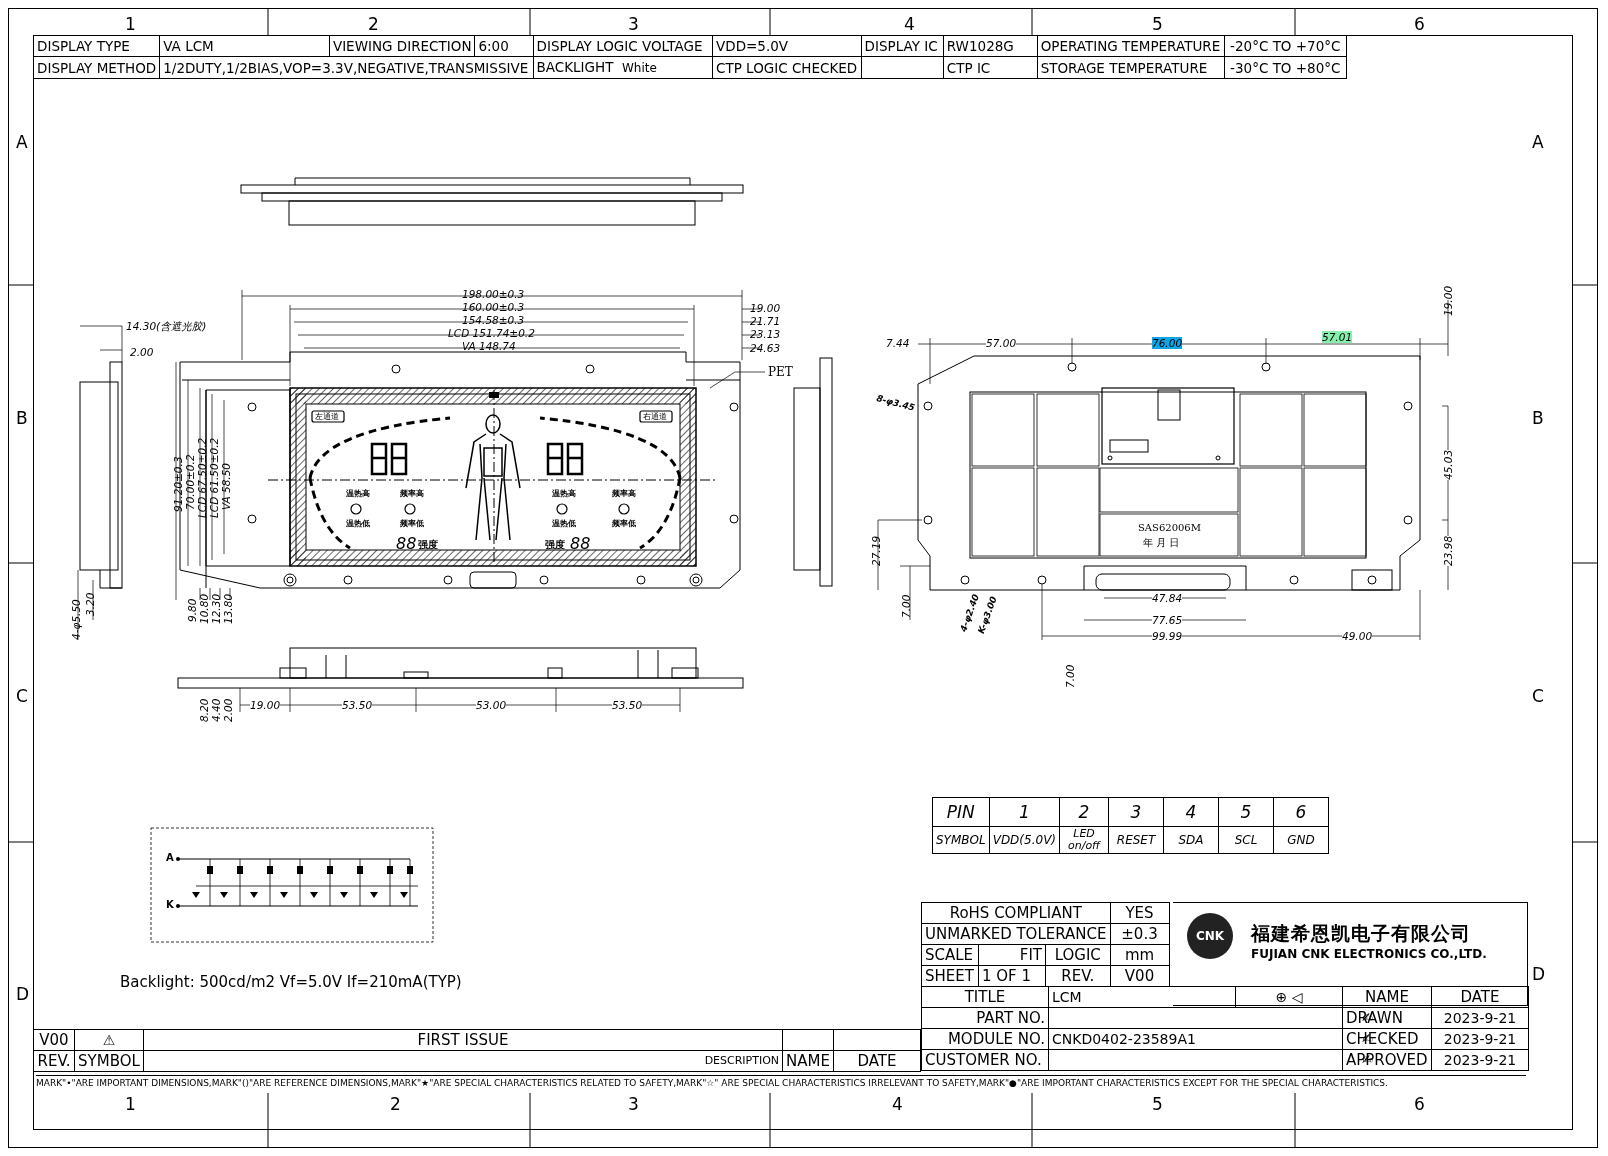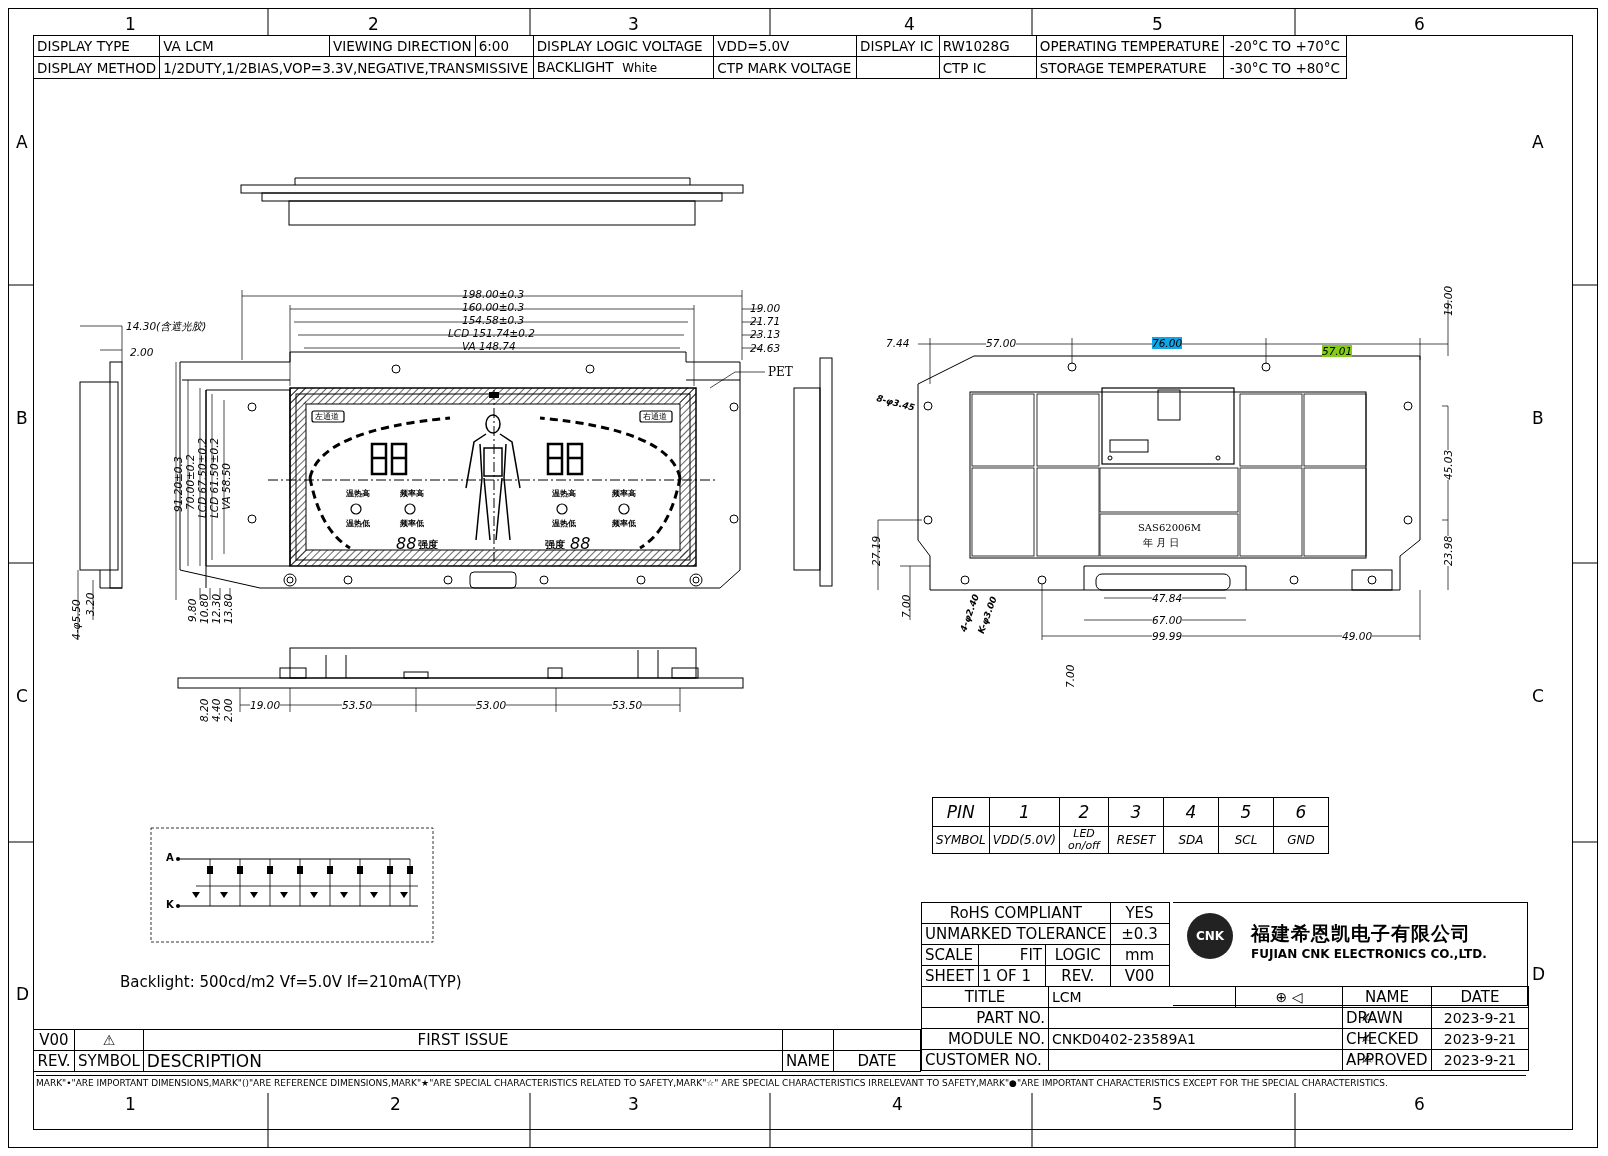--- a/index.html
+++ b/index.html
@@ -78,21 +78,21 @@
     <td style="width:143px">VDD=5.0V</td>
     <td style="width:86px">DISPLAY IC</td>
     <td style="width:185px">RW1028G</td>
     <td style="width:182px">OPERATING TEMPERATURE</td>
     <td style="width:140px;text-align:center">-20°C TO +70°C</td>
   </tr>
   <tr>
     <td>DISPLAY METHOD</td>
     <td colspan="3">1/2DUTY,1/2BIAS,VOP=3.3V,NEGATIVE,TRANSMISSIVE</td>
     <td><span>BACKLIGHT</span>&nbsp;&nbsp;<span style="font-size:12px">White</span></td>
-    <td>CTP MARK VOLTAGE</td>
+    <td>CTP LOGIC CHECKED</td>
     <td></td>
     <td>CTP IC</td>
     <td>STORAGE TEMPERATURE</td>
     <td style="text-align:center">-30°C TO +80°C</td>
   </tr>
 </tbody>
   </table>
 
 <svg width="1608" height="1156">
   <g fill="none" stroke="#000" stroke-width="1">
@@ -381,31 +381,31 @@
 <span class="abs dim vt" style="left:210px;top:722px">4.40</span>
 <span class="abs dim vt" style="left:222px;top:722px">2.00</span>
 <span class="abs dim" style="left:250px;top:699px;background:#fff">19.00</span>
 <span class="abs dim" style="left:342px;top:699px;background:#fff">53.50</span>
 <span class="abs dim" style="left:476px;top:699px;background:#fff">53.00</span>
 <span class="abs dim" style="left:612px;top:699px;background:#fff">53.50</span>
 
 <span class="abs dim" style="left:886px;top:337px">7.44</span>
 <span class="abs dim" style="left:986px;top:337px;background:#fff">57.00</span>
 <span class="abs dim" style="left:1152px;top:337px;background:#0ea5e9">76.00</span>
-<span class="abs dim" style="left:1322px;top:345px;background:#84cc16">57.01</span>
+<span class="abs dim" style="left:1322px;top:331px;background:#86efac">57.01</span>
 <span class="abs dim vt" style="left:1442px;top:316px">19.00</span>
 <span class="abs dim vt" style="left:1442px;top:480px;background:#fff">45.03</span>
 <span class="abs dim vt" style="left:1442px;top:566px;background:#fff">23.98</span>
 <span class="abs dim vt" style="left:870px;top:566px">27.19</span>
 <span class="abs dim vt" style="left:900px;top:618px">7.00</span>
 <span class="abs dim" style="left:876px;top:398px;transform:rotate(15deg);font-weight:bold;font-size:9px">8-φ3.45</span>
 <span class="abs dim" style="left:950px;top:608px;transform:rotate(-70deg);font-weight:bold;font-size:9px">4-φ2.40</span>
 <span class="abs dim" style="left:968px;top:610px;transform:rotate(-70deg);font-weight:bold;font-size:9px">K-φ3.00</span>
 <span class="abs dim" style="left:1152px;top:592px;background:#fff">47.84</span>
-<span class="abs dim" style="left:1152px;top:614px;background:#fff">67.00</span>
+<span class="abs dim" style="left:1152px;top:614px;background:#fff">77.65</span>
 <span class="abs dim" style="left:1152px;top:630px;background:#fff">99.99</span>
 <span class="abs dim" style="left:1342px;top:630px;background:#fff">49.00</span>
 <span class="abs dim vt" style="left:1064px;top:688px">7.00</span>
 <span class="abs" style="left:1138px;top:522px;font-size:10px;font-family:'DejaVu Serif',serif">SAS62006M</span>
 <span class="abs" style="left:1143px;top:536px;font-size:10px">年  月  日</span>
 
 <table class="tb pin" style="left:932px;top:797px">
   <tbody>
       <tr style="height:28px">
     <td style="width:48px;font-size:17px;height:28px">PIN</td>
@@ -502,20 +502,20 @@
       <tr>
     <td style="width:34px;text-align:center;font-size:15px">V00</td>
     <td style="width:58px;text-align:center;font-size:14px">⚠</td>
     <td colspan="1" style="text-align:center;font-size:15px">FIRST ISSUE</td>
     <td style="width:40px"></td>
     <td style="width:80px"></td>
   </tr>
   <tr>
     <td style="text-align:center;font-size:15px">REV.</td>
     <td style="text-align:center;font-size:15px">SYMBOL</td>
-    <td style="text-align:left;font-size:17px">DESCRIPTION</td>
+    <td style="text-align:right;font-size:11px">DESCRIPTION</td>
     <td style="text-align:center;font-size:15px">NAME</td>
     <td style="text-align:center;font-size:15px">DATE</td>
   </tr>
 </tbody>
   </table>
 
 <div class="abs note" style="left:36px;top:1075px;width:1490px;border-top:1px solid #000;padding-top:2px">MARK"•"ARE IMPORTANT DIMENSIONS,MARK"()"ARE REFERENCE DIMENSIONS,MARK"★"ARE SPECIAL CHARACTERISTICS RELATED TO SAFETY,MARK"☆" ARE SPECIAL CHARACTERISTICS IRRELEVANT TO SAFETY,MARK"●"ARE IMPORTANT CHARACTERISTICS EXCEPT FOR THE SPECIAL CHARACTERISTICS.</div>
 
 </body></html>

